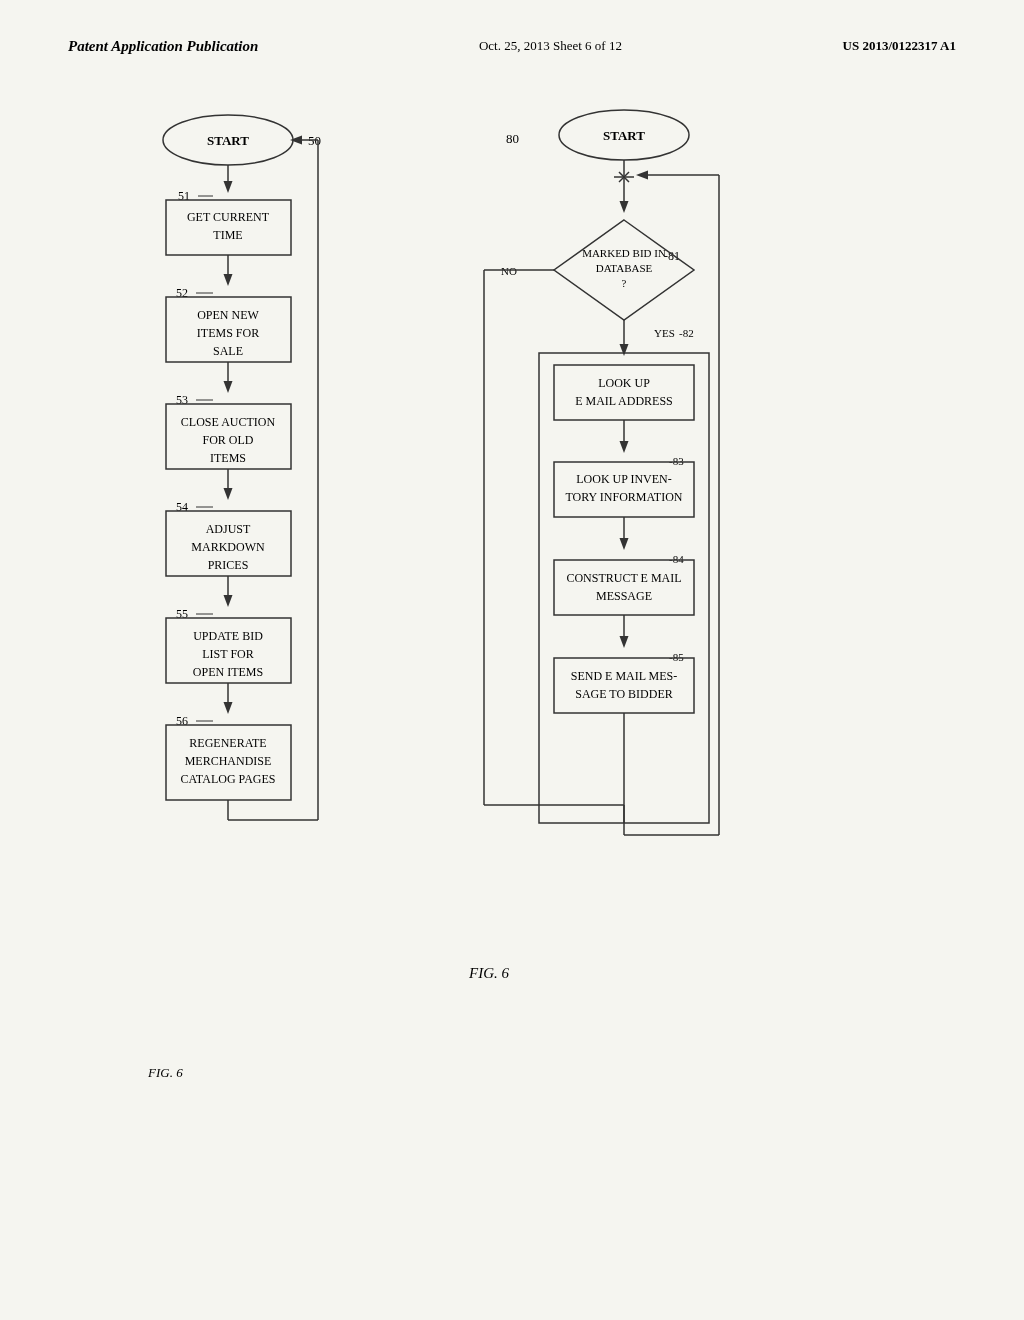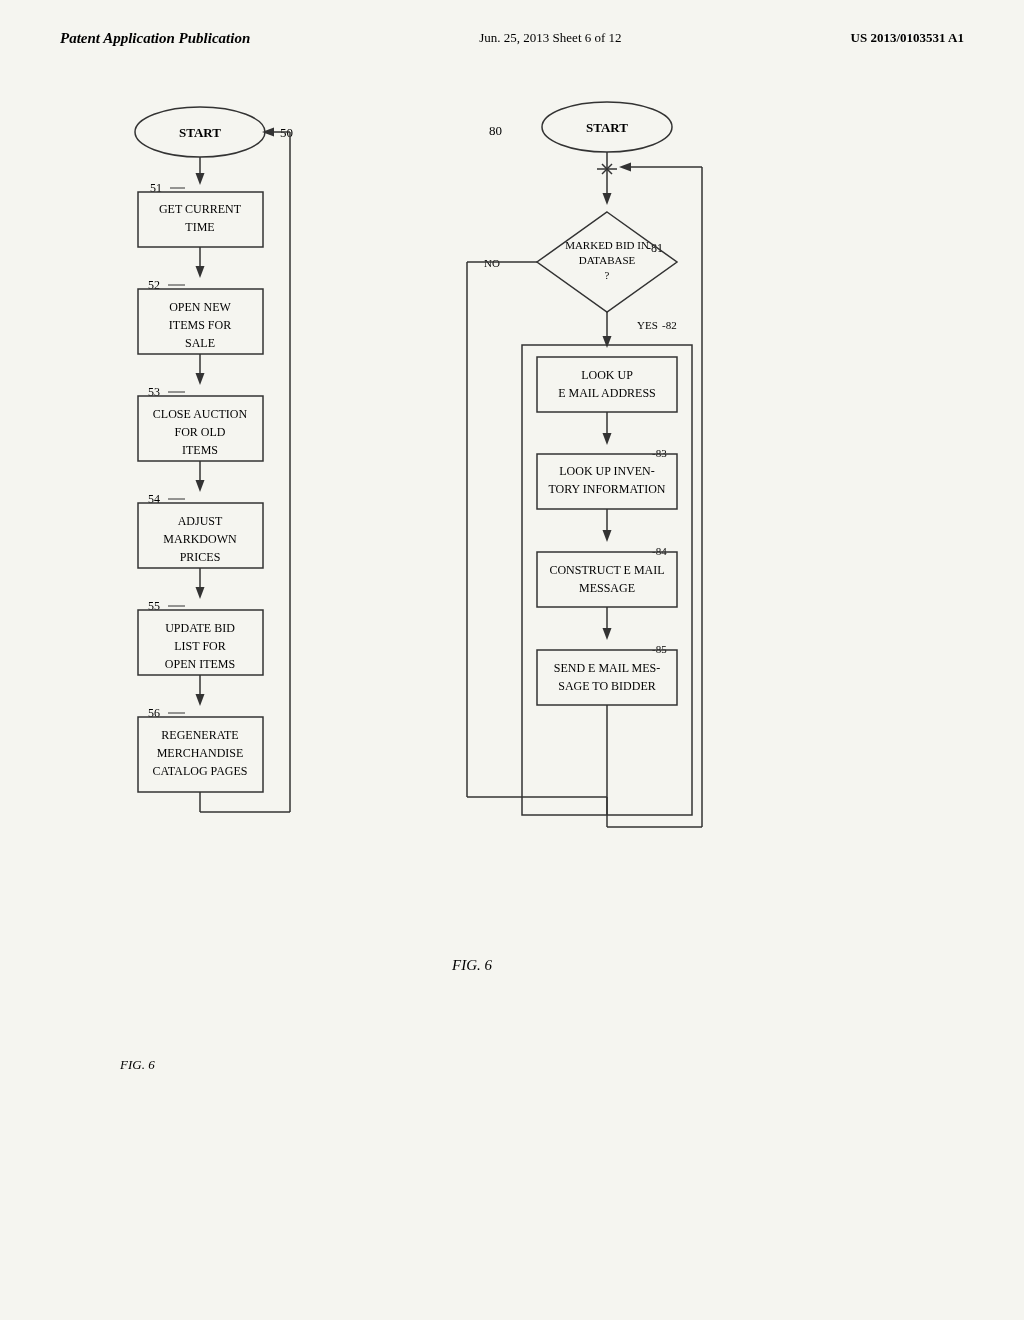--- a/index.html
+++ b/index.html
@@ -8,38 +8,39 @@
       font-family: 'Times New Roman', Times, serif;
       width: 1024px;
       min-height: 1320px;
       position: relative;
     }
 
     .page {
       width: 1024px;
       min-height: 1320px;
       background: #f5f5f0;
-      padding: 0;
+      padding: 8px;
       position: relative;
     }
 
     
     .header {
       display: flex;
       justify-content: space-between;
       align-items: flex-start;
       padding: 30px 60px 10px 60px;
       border-bottom: none;
     }
 
     
     .content {
       display: flex;
       padding: 40px 60px 20px 60px;
-      gap: 42px;
+      gap: 31px;
+      margin-left: 20px;
     }
 
     
     .flowchart {
       position: relative;
       display: flex;
       flex-direction: column;
       align-items: center;
     }
 
@@ -47,22 +48,22 @@
       font-family: 'Times New Roman', Times, serif;
     }
   </style>
 </head>
 <body>
 
 <div class="page">
 
   <div class="header">
     <div style="font-size:15px;font-weight:bold;font-style:italic;">Patent Application Publication</div>
-    <div style="font-size:13px;">Jun. 25, 2013  Sheet 6 of 12</div>
-    <div style="font-size:13px;font-weight:bold;">US 2013/0103531 A1</div>
+    <div style="font-size:13px;">Oct. 25, 2013  Sheet 6 of 12</div>
+    <div style="font-size:13px;font-weight:bold;">US 2013/0122317 A1</div>
   </div>
 
   <div class="content">
 
     <div class="flowchart" style="flex:1; max-width:320px; align-items:center;">
       <svg width="300" height="950">
 
         <ellipse cx="130" cy="35" rx="65" ry="25" fill="none" stroke="#333" stroke-width="1.5"></ellipse>
         <text x="130" y="40" text-anchor="middle" font-size="13" font-weight="bold">START</text>
         <text x="210" y="40" text-anchor="start" font-size="13">50</text>

